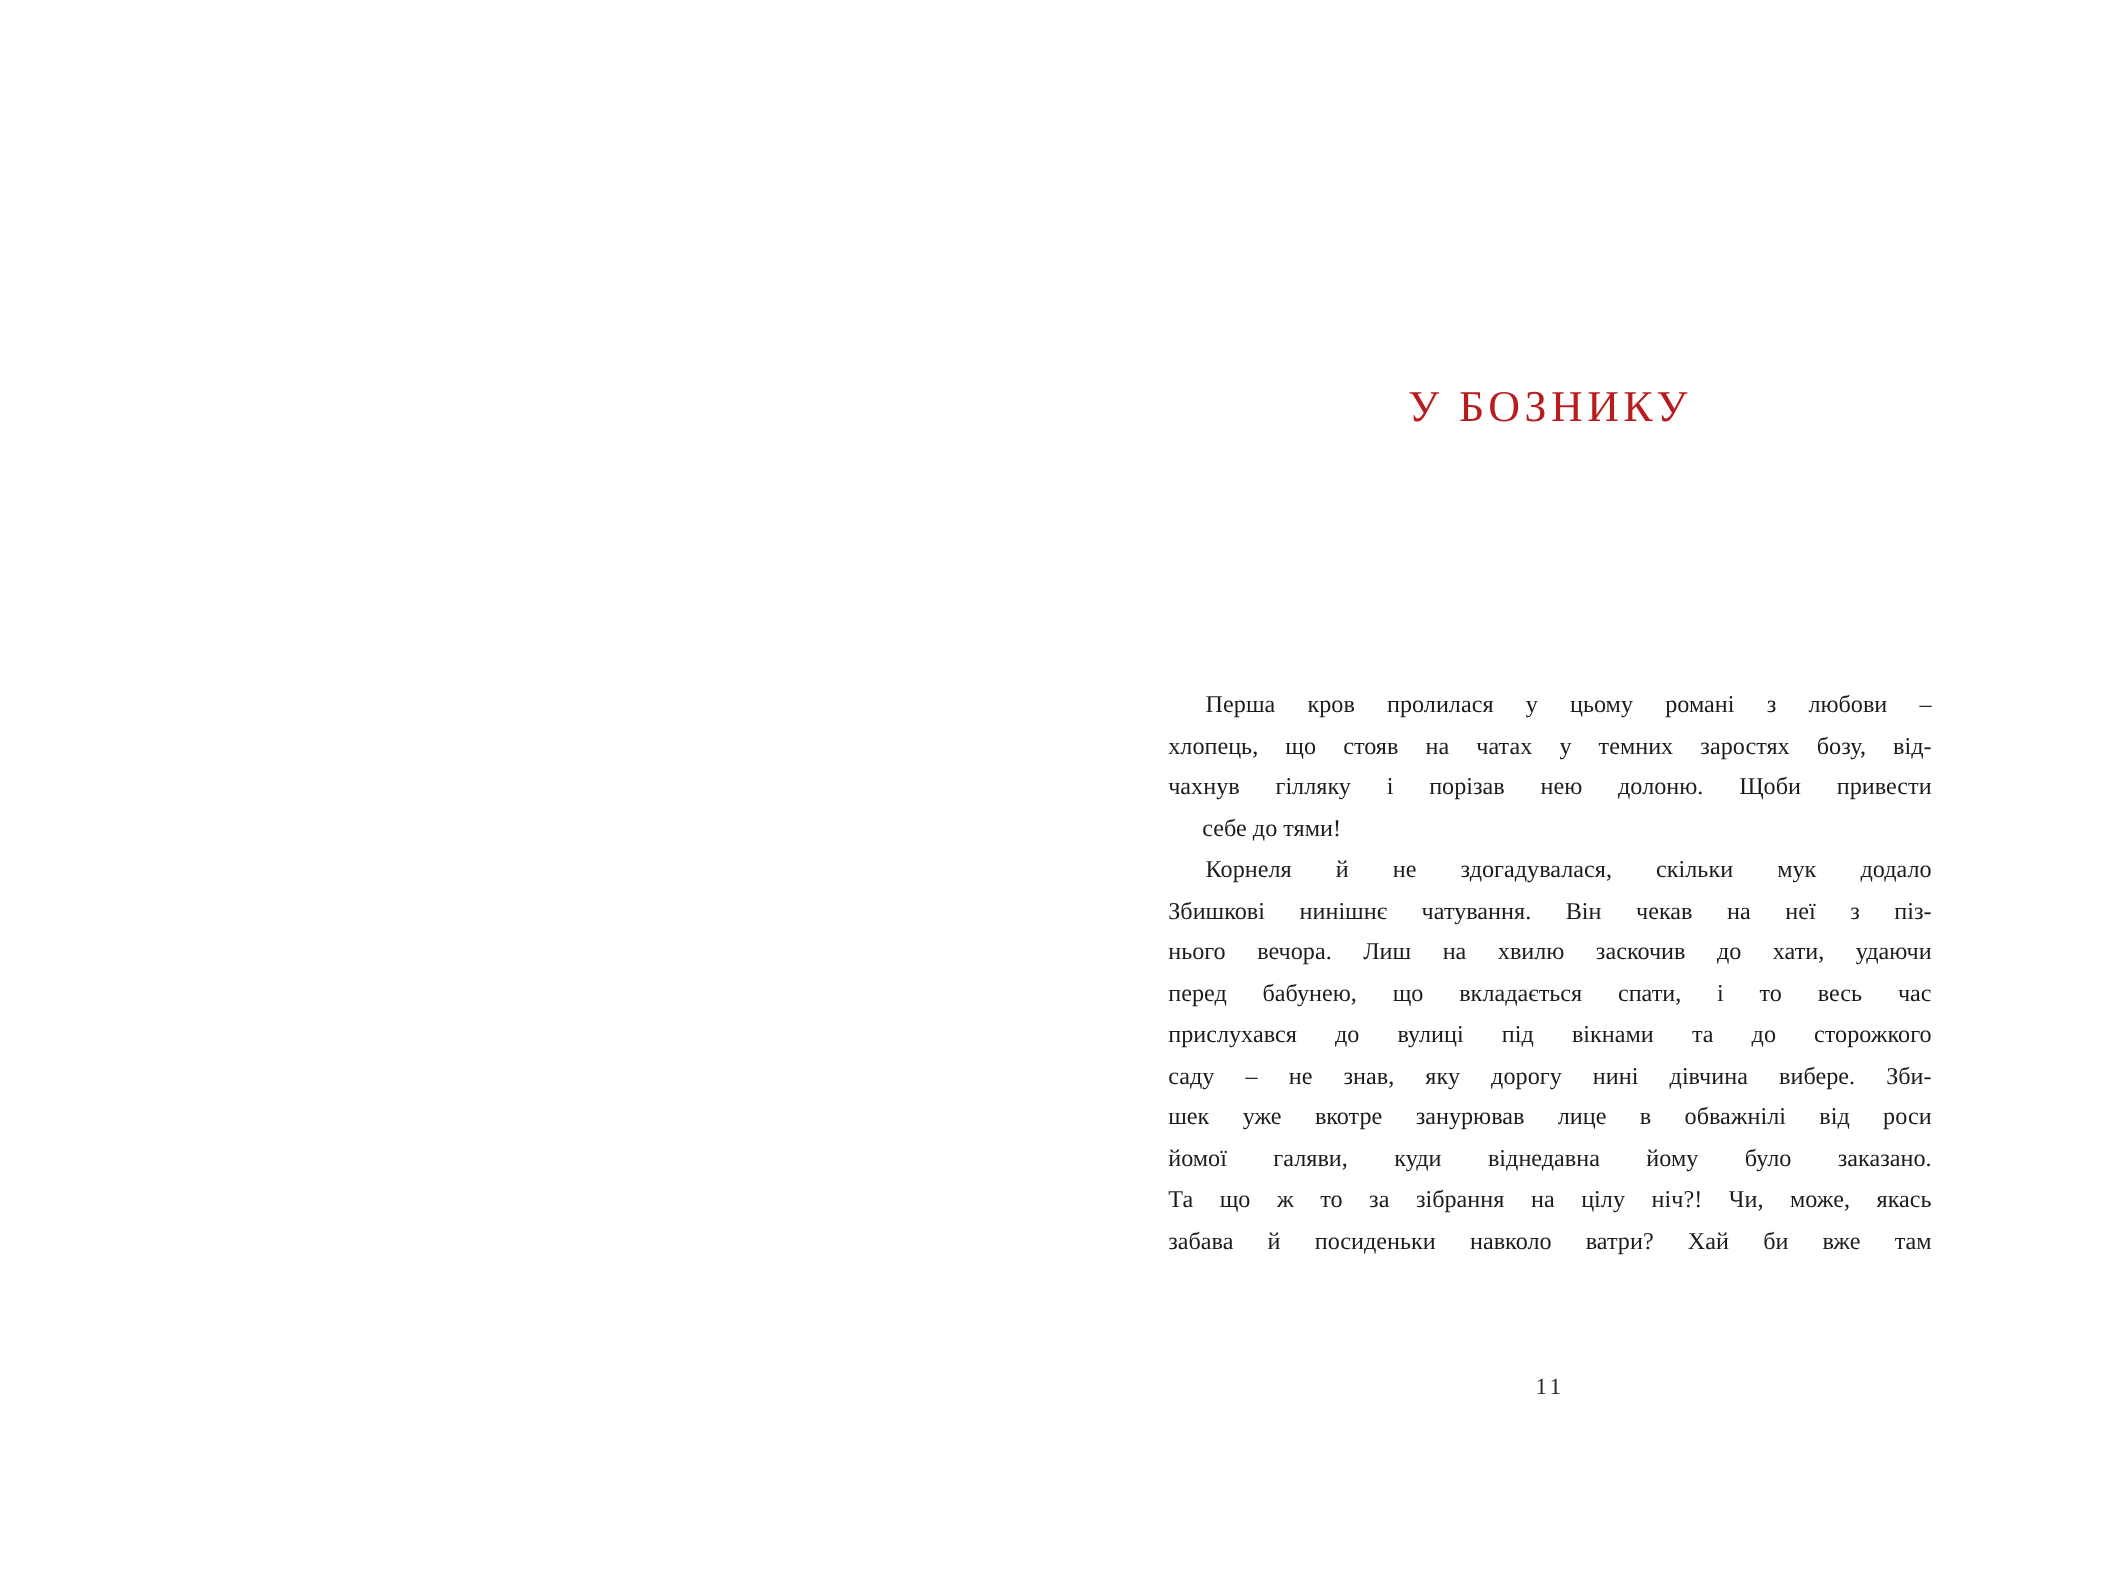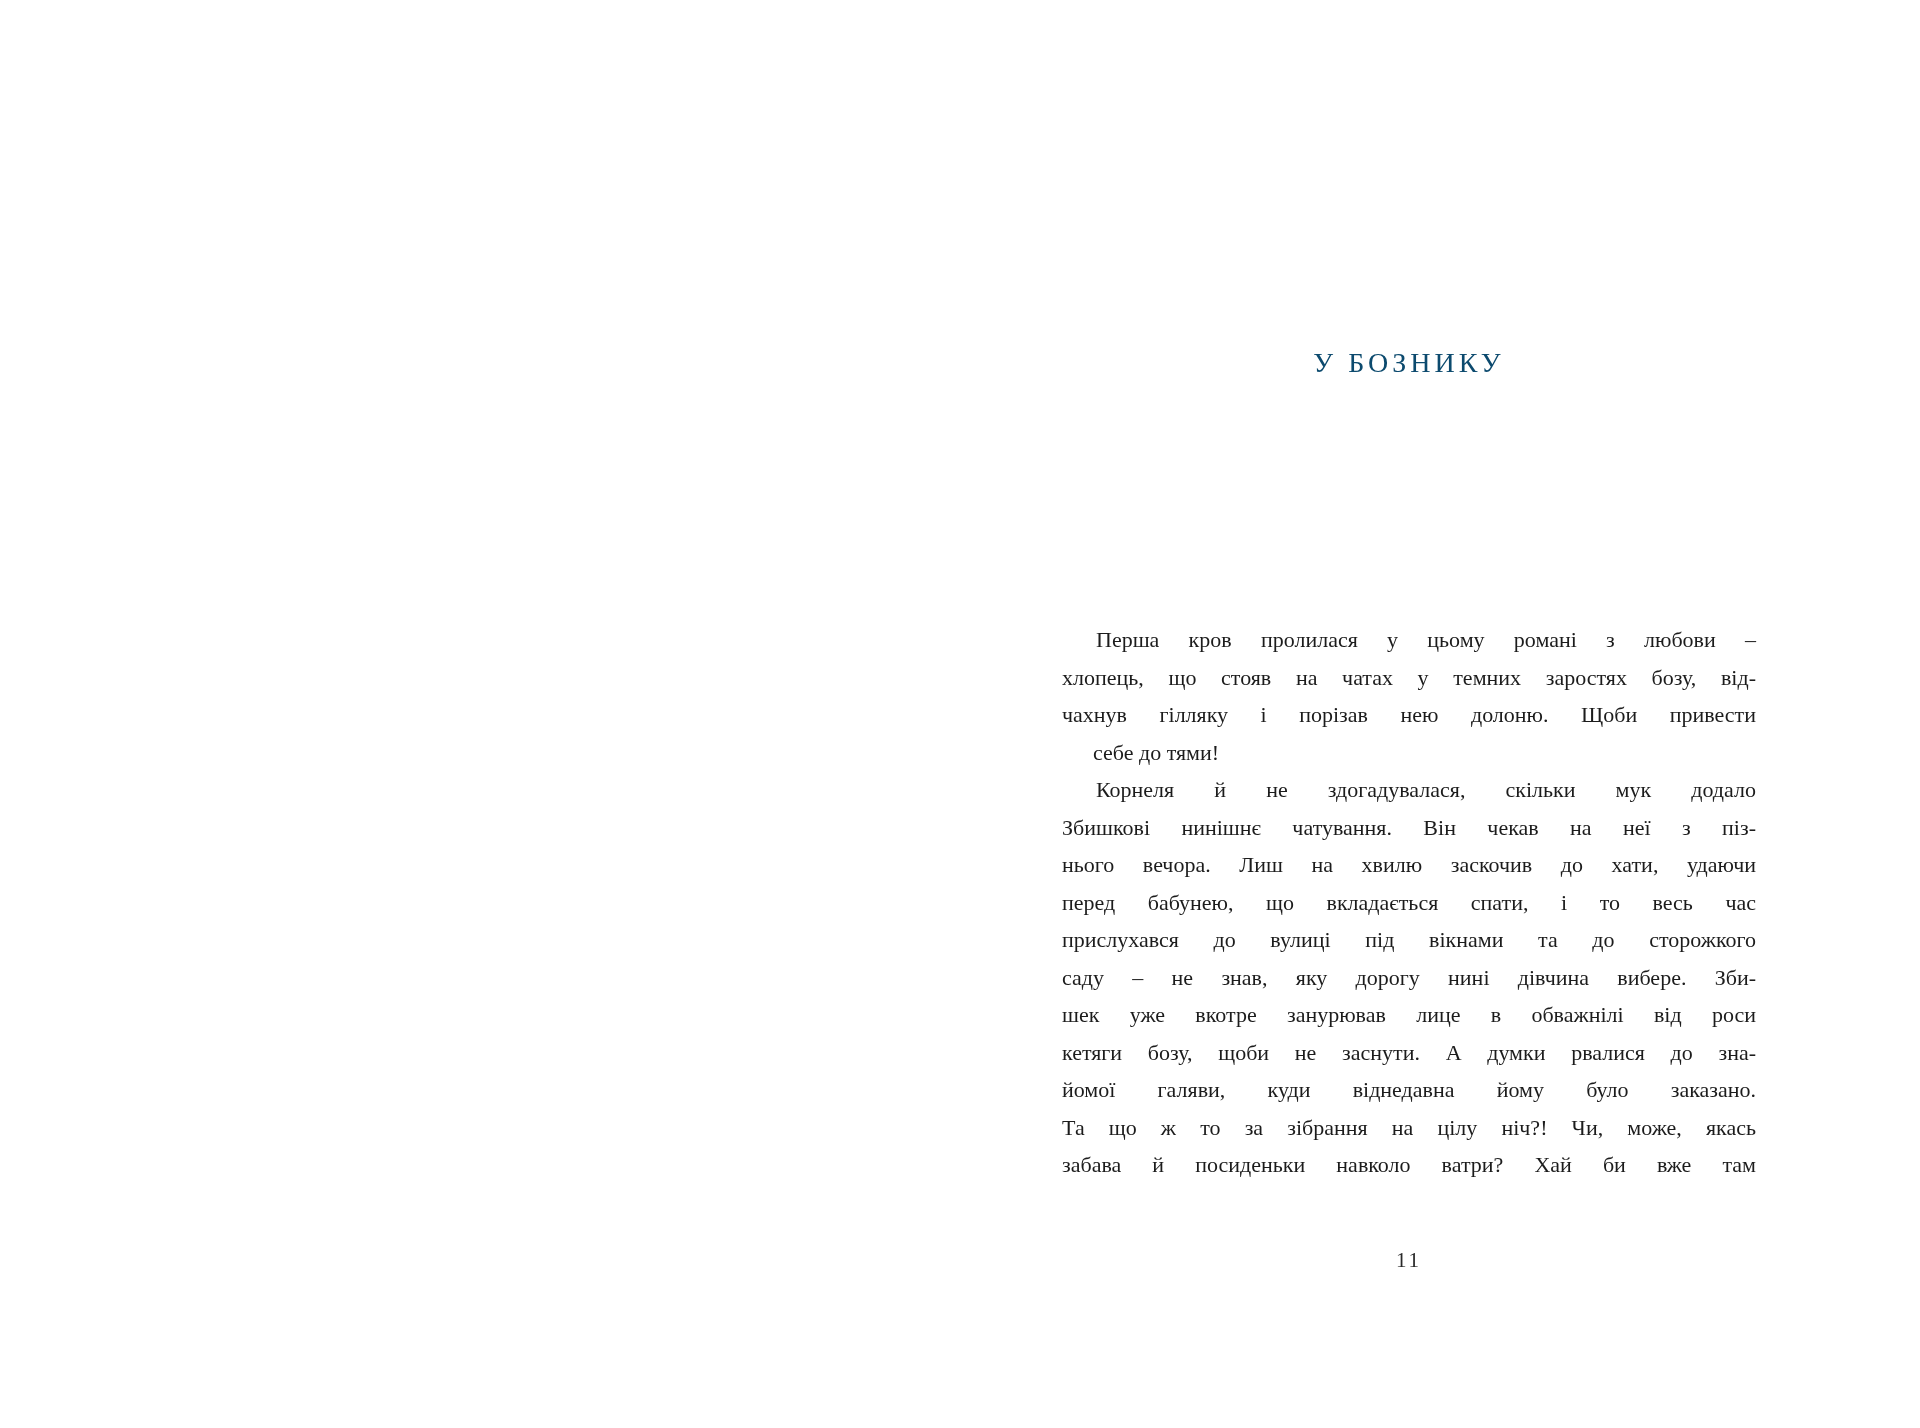--- a/index.html
+++ b/index.html
@@ -24,25 +24,25 @@
   }
   .page-left  { left: 0; }
   .page-right { left: 960px; }
 
   .chapter-title {
     position: absolute;
     left: 102px;            
     width: 694px;
     top: 348px;
     text-align: center;
-    font-size: 28px;
+    font-size: 40px;
     line-height: 1.1;
     font-weight: 400;
     letter-spacing: 4px;
-    color: #0c4a6e;
+    color: #b91c1c;
     white-space: nowrap;
   }
 
   .text-block {
     position: absolute;
     left: 102px;            
     top: 621px;
     width: 694px;
     font-size: 22px;
     line-height: 37.5px;
@@ -89,21 +89,20 @@
         <div class="text-line">хлопець, що стояв на чатах у темних заростях бозу, від-</div>
         <div class="text-line">чахнув гілляку і порізав нею долоню. Щоби привести</div>
         <div class="text-line para-end">себе до тями!</div>
         <div class="text-line indent">Корнеля й не здогадувалася, скільки мук додало</div>
         <div class="text-line">Збишкові нинішнє чатування. Він чекав на неї з піз-</div>
         <div class="text-line">нього вечора. Лиш на хвилю заскочив до хати, удаючи</div>
         <div class="text-line">перед бабунею, що вкладається спати, і то весь час</div>
         <div class="text-line">прислухався до вулиці під вікнами та до сторожкого</div>
         <div class="text-line">саду – не знав, яку дорогу нині дівчина вибере. Зби-</div>
         <div class="text-line">шек уже вкотре занурював лице в обважнілі від роси</div>
-        <div class="text-line">кетяги бозу, щоби не заснути. А думки рвалися до зна-</div>
         <div class="text-line">йомої галяви, куди віднедавна йому було заказано.</div>
         <div class="text-line">Та що ж то за зібрання на цілу ніч?! Чи, може, якась</div>
         <div class="text-line">забава й посиденьки навколо ватри? Хай би вже там</div>
       </div>
 
     <div class="page-number">11</div>
   </div>
 </div>
 
 </body></html>

